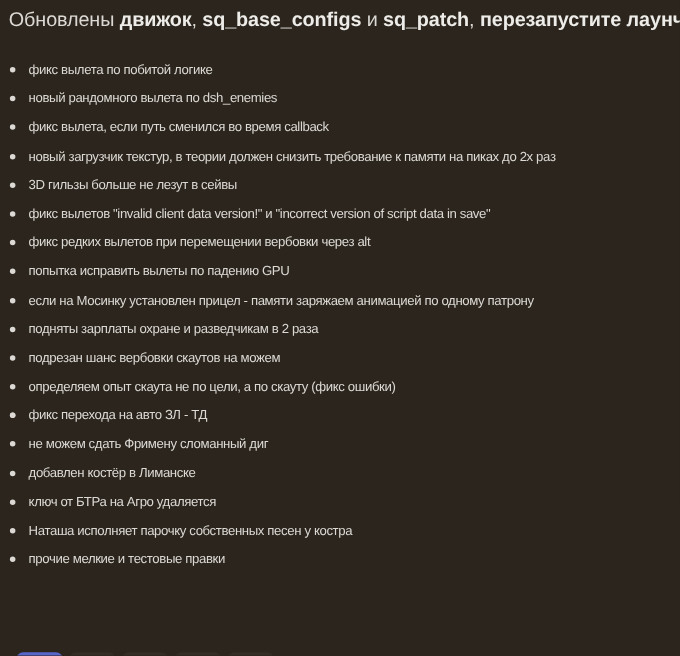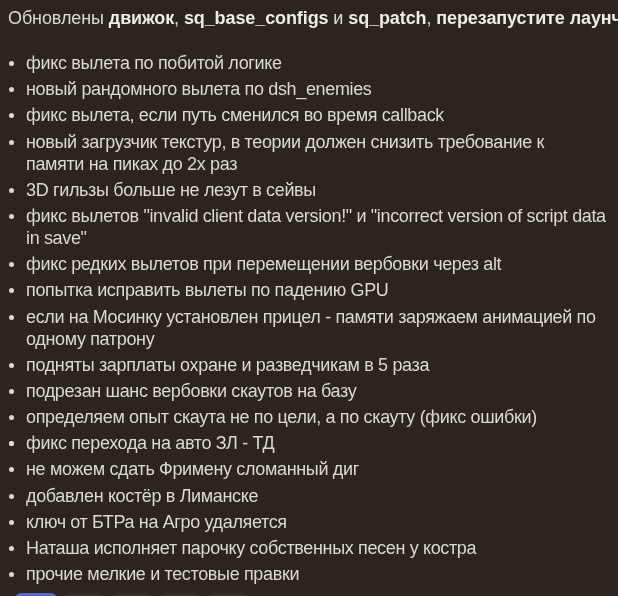--- a/index.html
+++ b/index.html
@@ -42,21 +42,21 @@
       margin: 0;
       padding: 0;
       list-style: none;
       width: 610px;
     }
     ul.changelog li {
       position: relative;
       padding-left: 26px;
       line-height: 22px;
       margin-bottom: 4.2px;
-      font-size: 18px;
+      font-size: 12px;
       letter-spacing: -0.35px;
       width: 580px;
     }
     ul.changelog li .bullet {
       position: absolute;
       left: 9px;
       top: 9px;
       width: 5px;
       height: 5px;
       border-radius: 50%;
@@ -88,22 +88,22 @@
   <ul class="changelog">
     <li><span class="bullet"></span><span>фикс вылета по побитой логике</span></li>
     <li><span class="bullet"></span><span>новый рандомного вылета по dsh_enemies</span></li>
     <li><span class="bullet"></span><span>фикс вылета, если путь сменился во время callback</span></li>
     <li><span class="bullet"></span><span>новый загрузчик текстур, в теории должен снизить требование к памяти на пиках до 2x раз</span></li>
     <li><span class="bullet"></span><span>3D гильзы больше не лезут в сейвы</span></li>
     <li><span class="bullet"></span><span>фикс вылетов "invalid client data version!" и "incorrect version of script data in save"</span></li>
     <li><span class="bullet"></span><span>фикс редких вылетов при перемещении вербовки через alt</span></li>
     <li><span class="bullet"></span><span>попытка исправить вылеты по падению GPU</span></li>
     <li><span class="bullet"></span><span>если на Мосинку установлен прицел - памяти заряжаем анимацией по одному патрону</span></li>
-    <li><span class="bullet"></span><span>подняты зарплаты охране и разведчикам в 5 раза</span></li>
-    <li><span class="bullet"></span><span>подрезан шанс вербовки скаутов на базу</span></li>
+    <li><span class="bullet"></span><span>подняты зарплаты охране и разведчикам в 2 раза</span></li>
+    <li><span class="bullet"></span><span>подрезан шанс вербовки скаутов на можем</span></li>
     <li><span class="bullet"></span><span>определяем опыт скаута не по цели, а по скауту (фикс ошибки)</span></li>
     <li><span class="bullet"></span></li>
     <li><span class="bullet"></span><span>фикс перехода на авто ЗЛ - ТД</span></li>
     <li><span class="bullet"></span><span>не можем сдать Фримену сломанный диг</span></li>
     <li><span class="bullet"></span><span>добавлен костёр в Лиманске</span></li>
     <li><span class="bullet"></span><span>ключ от БТРа на Агро удаляется</span></li>
     <li><span class="bullet"></span><span>Наташа исполняет парочку собственных песен у костра</span></li>
     <li><span class="bullet"></span><span>прочие мелкие и тестовые правки</span></li>
   </ul>
 

